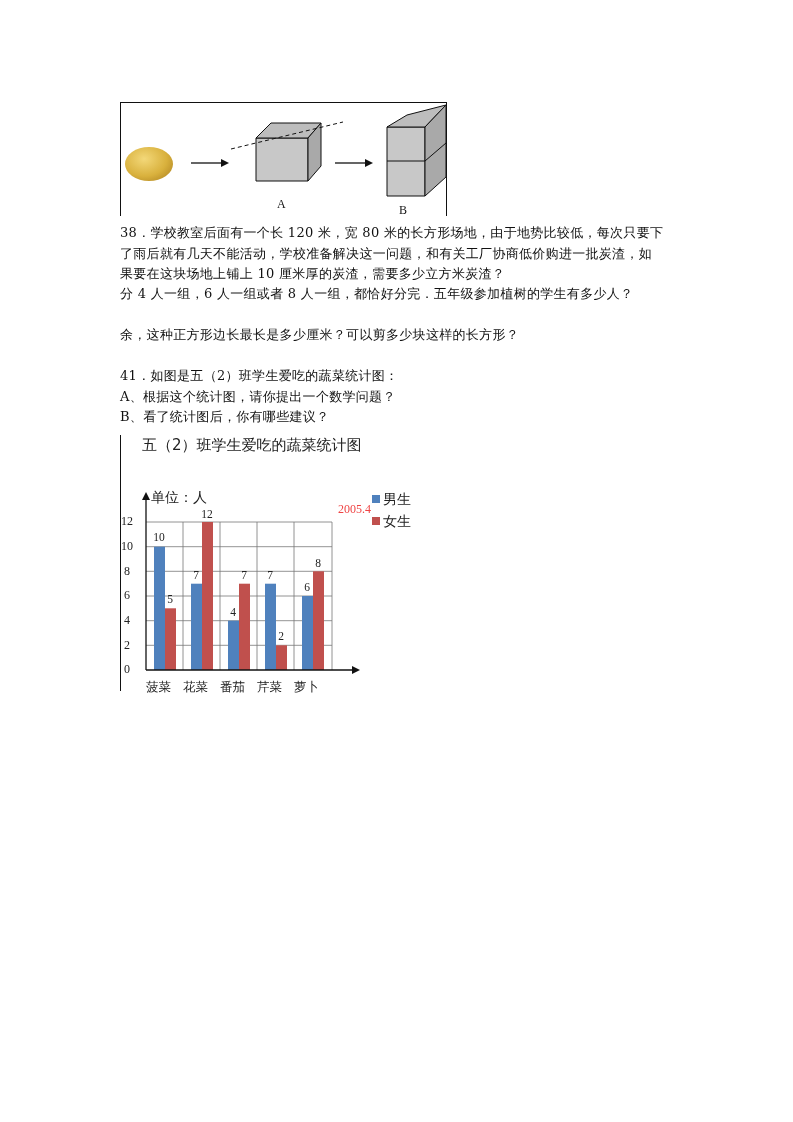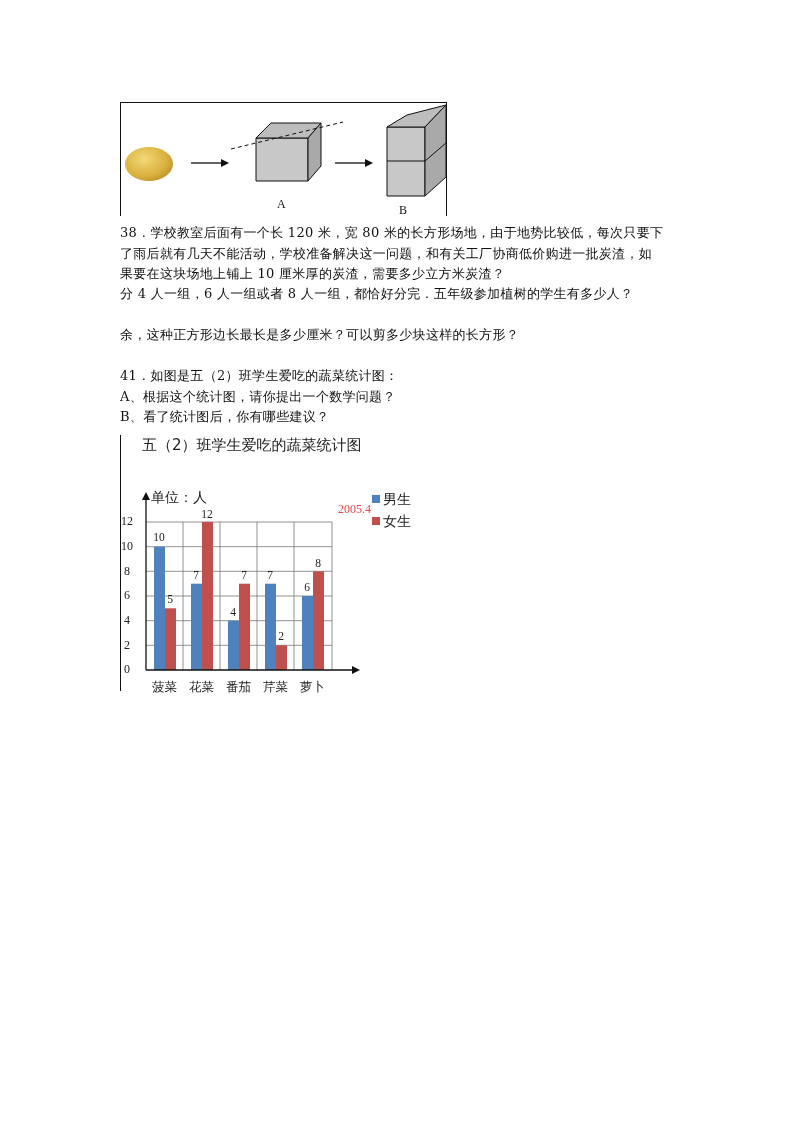--- a/index.html
+++ b/index.html
@@ -16,21 +16,21 @@
   .para { left:120px; width:558px; font-size:13px; line-height:20.5px; letter-spacing:0.3px; }
   .line { white-space:nowrap; display:block; }
   
   .chart-frame { left:120px; top:435px; width:1px; height:256px; background:#111; }
   .chart-title { left:142px; top:436px; font-size:15px; font-family:"DejaVu Sans", sans-serif; color:#222; white-space:nowrap; }
   .chart-date { left:338px; top:470px; font-size:12px; font-family:"Liberation Serif", serif; color:#ef4444;margin-top:32px; }
   .legend-item { font-size:14px; font-family:"DejaVu Sans", sans-serif; color:#222; white-space:nowrap;margin-left:32px; }
   .legend-swatch { display:inline-block; width:8px; height:8px; margin-right:3px; vertical-align:1px; }
   .unit { left:151px; top:489px; font-size:14px; font-family:Liberation Serif, serif; color:#222; white-space:nowrap; }
   .ytick { font-size:12px; font-family:"Liberation Serif", serif; color:#222; width:20px; text-align:left; }
-  .xtick { font-size:12.5px; font-family:"DejaVu Sans", sans-serif; color:#222; width:37px; text-align:center; white-space:nowrap; }
+  .xtick { font-size:12.5px; font-family:"DejaVu Sans", sans-serif; color:#222; width:37px; white-space:nowrap; }
   .barlabel { font-size:11.5px; font-family:"Liberation Serif", serif; color:#222; width:20px; text-align:center; }
 </style>
 </head>
 <body>
 
 <div class="abs fig1">
   <div class="abs potato"></div>
   <svg class="abs" style="left:0;top:0" width="325" height="113">
 
     <g>

